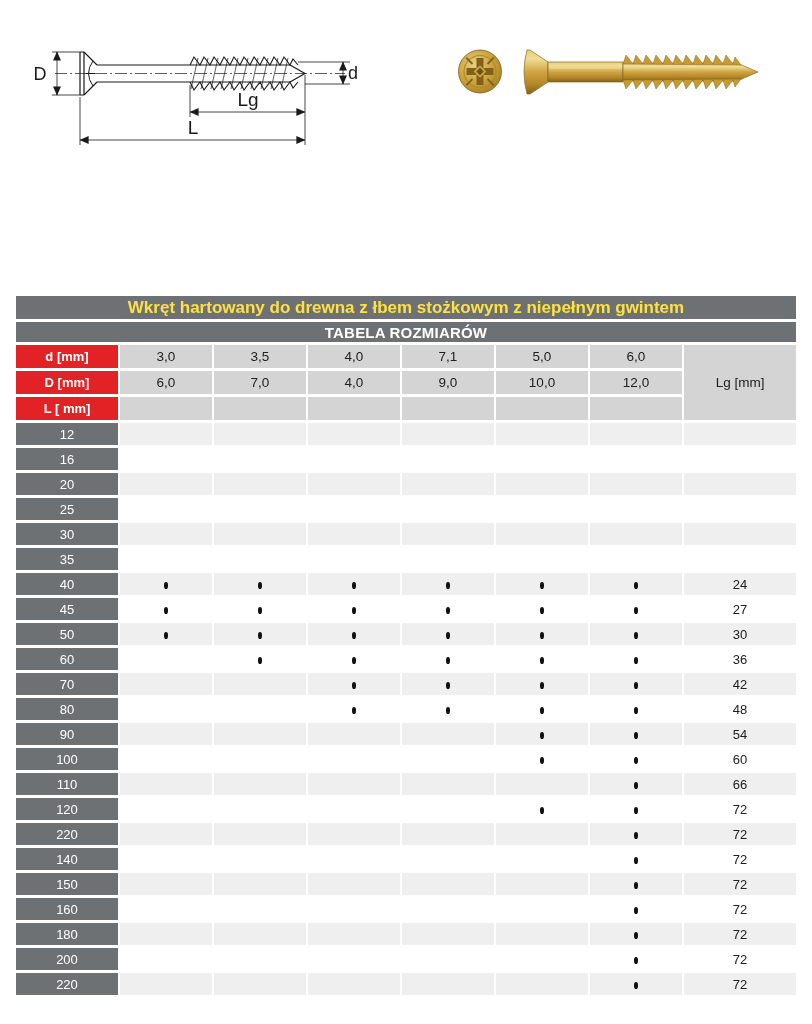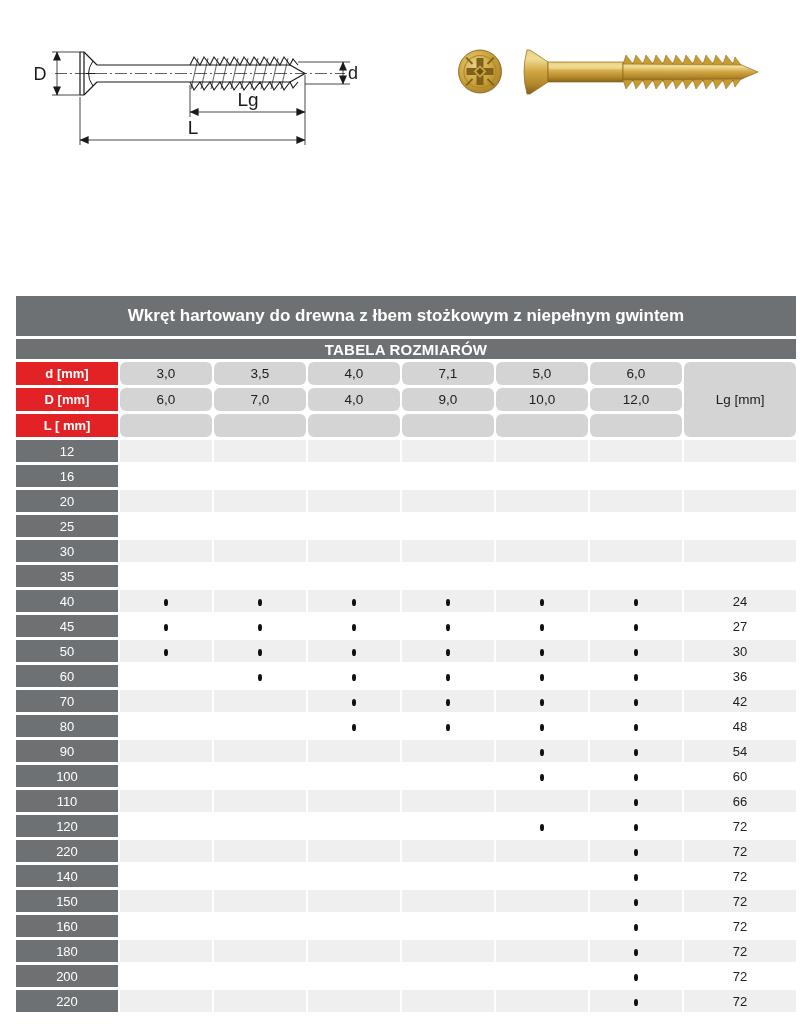--- a/index.html
+++ b/index.html
@@ -10,29 +10,29 @@
   .fig{position:absolute;}
   #tech-drawing{left:10px;top:5px;}
   #product-photo{left:430px;top:20px;}
 
   table.sizes{
     position:absolute;left:14px;top:293px;width:784px;
     border-collapse:separate;border-spacing:2px 3px;table-layout:fixed;
   }
   table.sizes td{padding:0;text-align:center;vertical-align:middle;overflow:hidden;}
   .title-cell{
-    background:var(--hdr,#6e7174);color:#ffffff;font-weight:bold;font-size:17px;height:40px;
+    background:var(--hdr,#6e7174);color:#fde047;font-weight:bold;font-size:17px;height:23px;
   }
   .subtitle-cell{
     background:var(--hdr,#6e7174);color:#fff;font-weight:bold;font-size:15px;height:20px;letter-spacing:.2px;
   }
   .redcell{
     background:var(--red,#e32226);color:#fff;font-size:13px;font-weight:bold;height:23px;margin-left:44px;
   }
-  .hval{background:var(--hcell,#d4d4d4);color:#202020;font-size:13.5px;height:20px;border-radius:6px;}
+  .hval{background:var(--hcell,#d4d4d4);color:#202020;font-size:13.5px;height:20px;}
   .rowhead{background:var(--rowhdr,#6e7174);color:#fff;font-size:13px;height:20px;}
   .cell{font-size:13px;color:#202020;height:22px;}
   .lt{background:var(--rlight,#efefef);}
   .wh{background:#ffffff;}
   .dot{
     display:inline-block;width:4.5px;height:7px;border-radius:50%;
     background:var(--dot,#111111);vertical-align:middle;
   }
   svg text{font-family:"Liberation Sans",sans-serif;fill:#1a1a1a;}
 </style>

